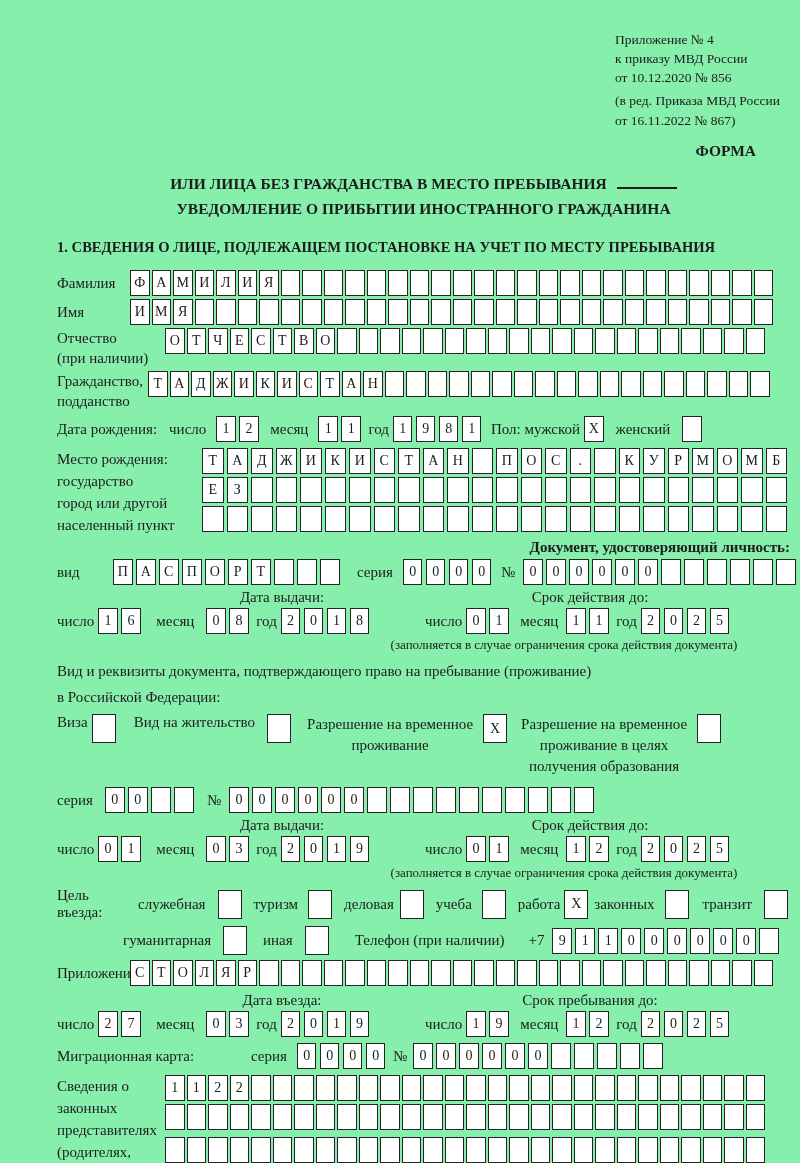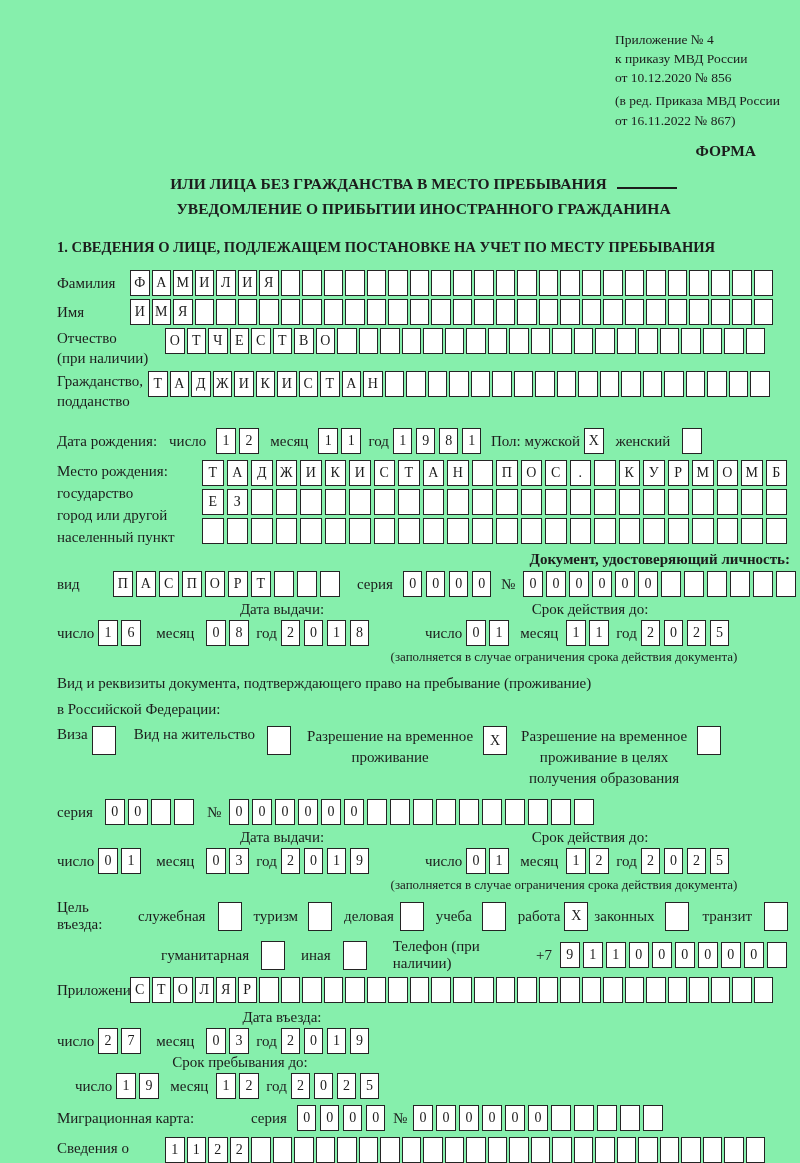--- a/index.html
+++ b/index.html
@@ -212,21 +212,21 @@
         <span class="cell"></span>
         <span class="cell"></span>
         <span class="cell"></span>
         <span class="cell"></span>
         <span class="cell"></span>
         <span class="cell"></span>
         <span class="cell"></span>
       </span>
   </div>
 
-  <div class="frow" style="margin-top:17px;">
+  <div class="frow" style="margin-top:5px;">
     <span>Дата рождения:</span>
     <span class="g12">число</span>
     <span class="cells g10">
         <span class="cell sp">1</span>
         <span class="cell sp">2</span>
       </span>
     <span class="g8">месяц</span>
     <span class="cells g10">
         <span class="cell sp">1</span>
         <span class="cell sp">1</span>
@@ -566,21 +566,21 @@
     <span class="g4">законных</span>
     <span class="cells g10">
         <span class="cell cb"></span>
       </span>
     <span class="g12">транзит</span>
     <span class="cells g12">
         <span class="cell cb"></span>
       </span>
   </div>
 
-  <div class="frow" style="margin-top:5px;margin-left:104px;align-items:center;">
+  <div class="frow" style="margin-top:5px;margin-left:66px;align-items:center;">
     <span>гуманитарная</span>
     <span class="cells g12">
         <span class="cell cb"></span>
       </span>
     <span class="g14">иная</span>
     <span class="cells g12">
         <span class="cell cb"></span>
       </span>
     <span class="g24">Телефон (при наличии)</span>
     <span class="g24">+7</span>
@@ -627,21 +627,21 @@
         <span class="cell"></span>
         <span class="cell"></span>
         <span class="cell"></span>
         <span class="cell"></span>
         <span class="cell"></span>
         <span class="cell"></span>
         <span class="cell"></span>
       </span>
   </div>
 
-  <div class="dates-block" style="margin-top:6px;flex-direction:column;">
+  <div class="dates-block" style="margin-top:6px;">
     <div class="dcol-l">
       <div class="dhead-l">Дата въезда:</div>
       <div class="drow">
         <span>число</span>
         <span class="cells g4">
             <span class="cell sp">2</span>
             <span class="cell sp">7</span>
           </span>
         <span class="g12">месяц</span>
         <span class="cells g12">

